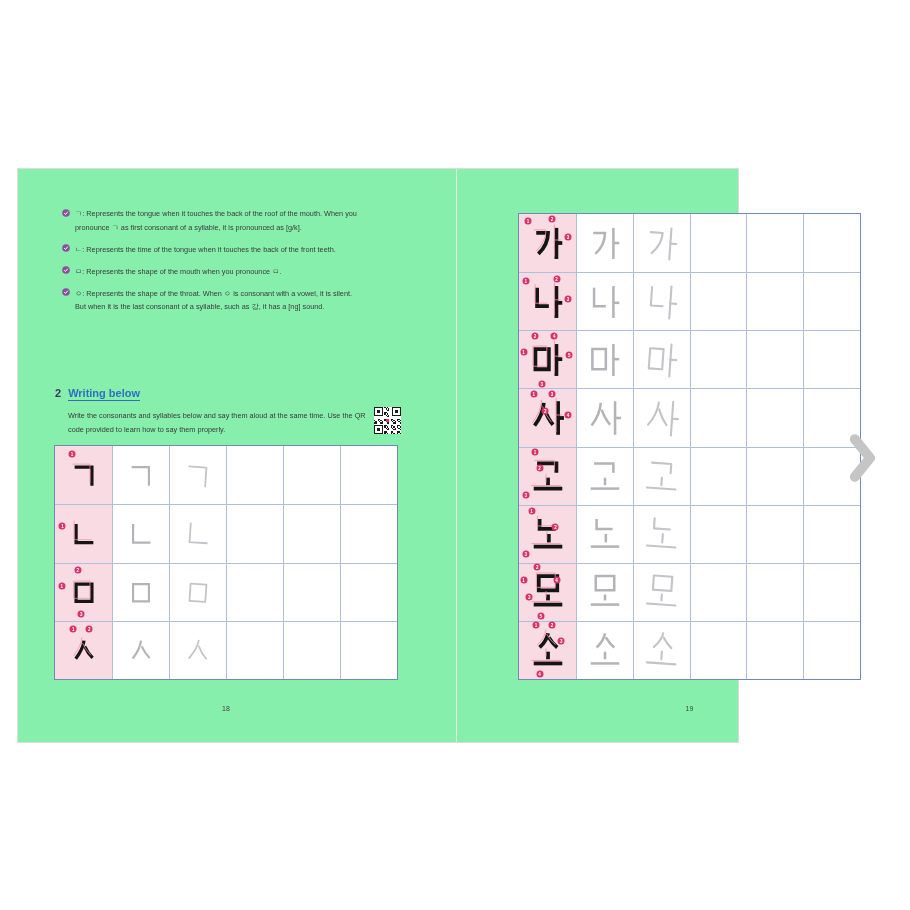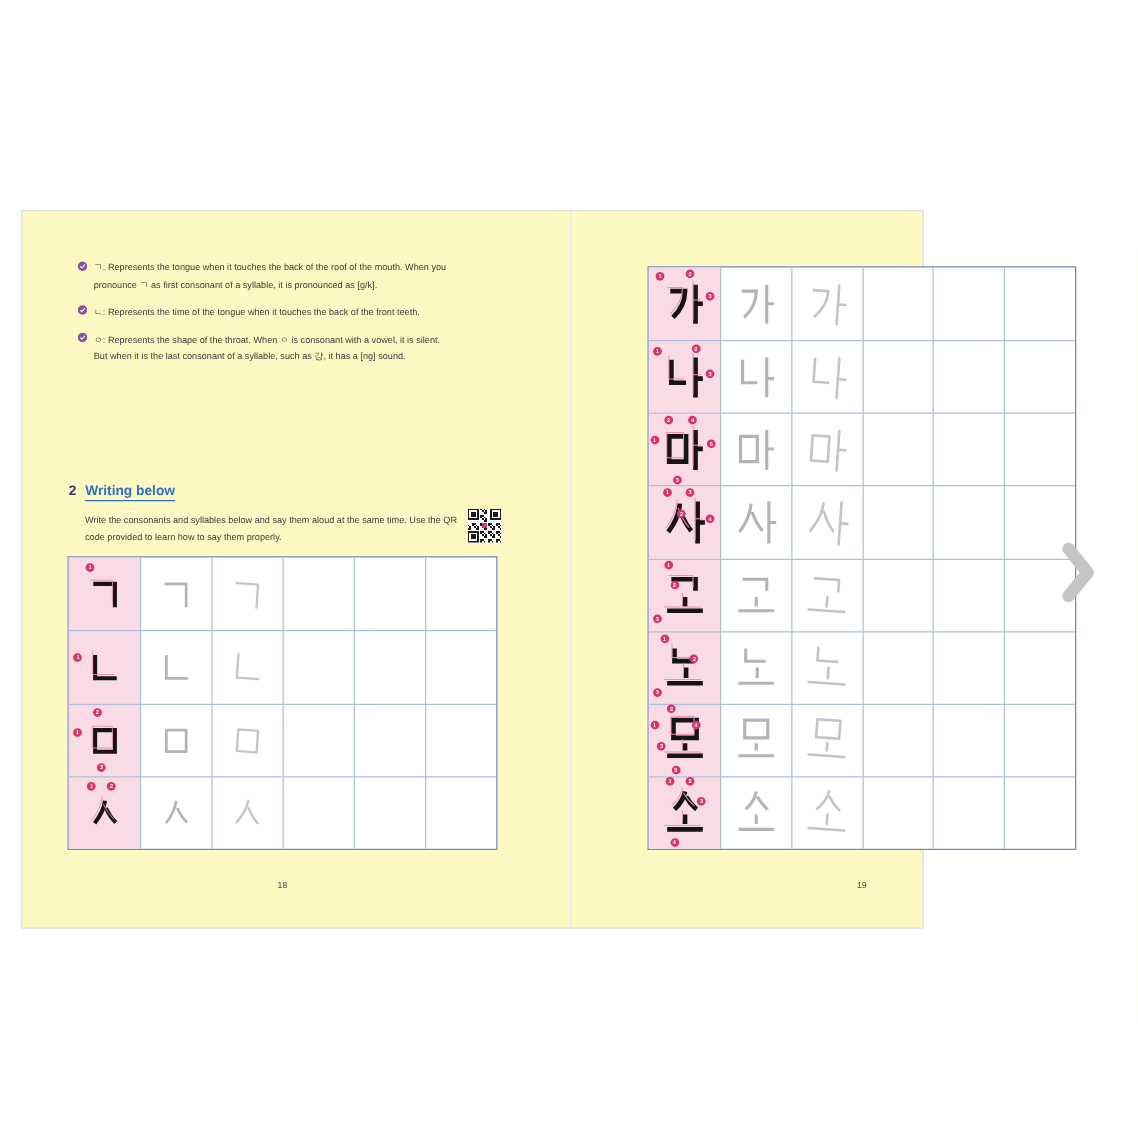--- a/index.html
+++ b/index.html
@@ -1,21 +1,21 @@
 <!DOCTYPE html>
 <html style="--accent_pink: #f9dbe4; --dot_pink: #d6336c; --guide_pink: #ef8fae; --grid_line: #aebfdc; --grid_border: #7289b8; --bullet_purple: #8a4f9e; --heading_blue: #2e6fc0; --section_number: #3b3766; --trace_gray: #b4b4b8; --trace_light_gray: #c4c4c8; --chevron_gray: #c5c5c5;"><head>
 <meta charset="utf-8">
 <style>
   html,body{margin:0;padding:0;background:#fff;}
   *{box-sizing:border-box;}
   body{font-family:"Liberation Sans",sans-serif;}
   .canvas{position:relative;width:910px;height:910px;background:#fff;overflow:hidden;}
 
   .spread{position:absolute;left:17px;top:168px;width:722px;height:575px;
-          background:#fef9c3;border:1px solid #dcdcdc;}
+          background:#86efac;border:1px solid #dcdcdc;}
   .gutter{position:absolute;left:438px;top:0;width:1px;height:100%;background:#e7e7e7;}
 
   .page{position:absolute;top:0;height:100%;}
   .page.left{left:0;width:438px;}
   .page.right{left:439px;width:440px;}
 
   
   .bullets{position:absolute;left:44px;top:38px;width:300px;margin:0;padding:0;list-style:none;}
   .bullets li{display:flex;gap:5px;margin-bottom:8.5px;}
   .bicon{flex:0 0 auto;margin-top:1.5px;}
@@ -80,20 +80,27 @@
               <path d="M5.5 10.5 L9 13.5 L14.5 6.5" fill="none" stroke="#fff" stroke-width="2.4"></path>
             </svg>
             <span class="btext">ㄱ: Represents the tongue when it touches the back of the roof of the mouth. When you pronounce ㄱ as first consonant of a syllable, it is pronounced as [g/k].</span>
           </li>
           <li>
             <svg viewBox="0 0 20 20" width="8" height="8" class="bicon">
               <circle cx="10" cy="10" r="9.5" fill="#8a4f9e"></circle>
               <path d="M5.5 10.5 L9 13.5 L14.5 6.5" fill="none" stroke="#fff" stroke-width="2.4"></path>
             </svg>
             <span class="btext">ㄴ: Represents the time of the tongue when it touches the back of the front teeth.</span>
+          </li>
+          <li>
+            <svg viewBox="0 0 20 20" width="8" height="8" class="bicon">
+              <circle cx="10" cy="10" r="9.5" fill="#8a4f9e"></circle>
+              <path d="M5.5 10.5 L9 13.5 L14.5 6.5" fill="none" stroke="#fff" stroke-width="2.4"></path>
+            </svg>
+            <span class="btext">ㅁ: Represents the shape of the mouth when you pronounce ㅁ.</span>
           </li>
           <li>
             <svg viewBox="0 0 20 20" width="8" height="8" class="bicon">
               <circle cx="10" cy="10" r="9.5" fill="#8a4f9e"></circle>
               <path d="M5.5 10.5 L9 13.5 L14.5 6.5" fill="none" stroke="#fff" stroke-width="2.4"></path>
             </svg>
             <span class="btext">ㅇ: Represents the shape of the throat. When ㅇ is consonant with a vowel, it is silent. But when it is the last consonant of a syllable, such as 강, it has a [ng] sound.</span>
           </li>
         </ul>
 

